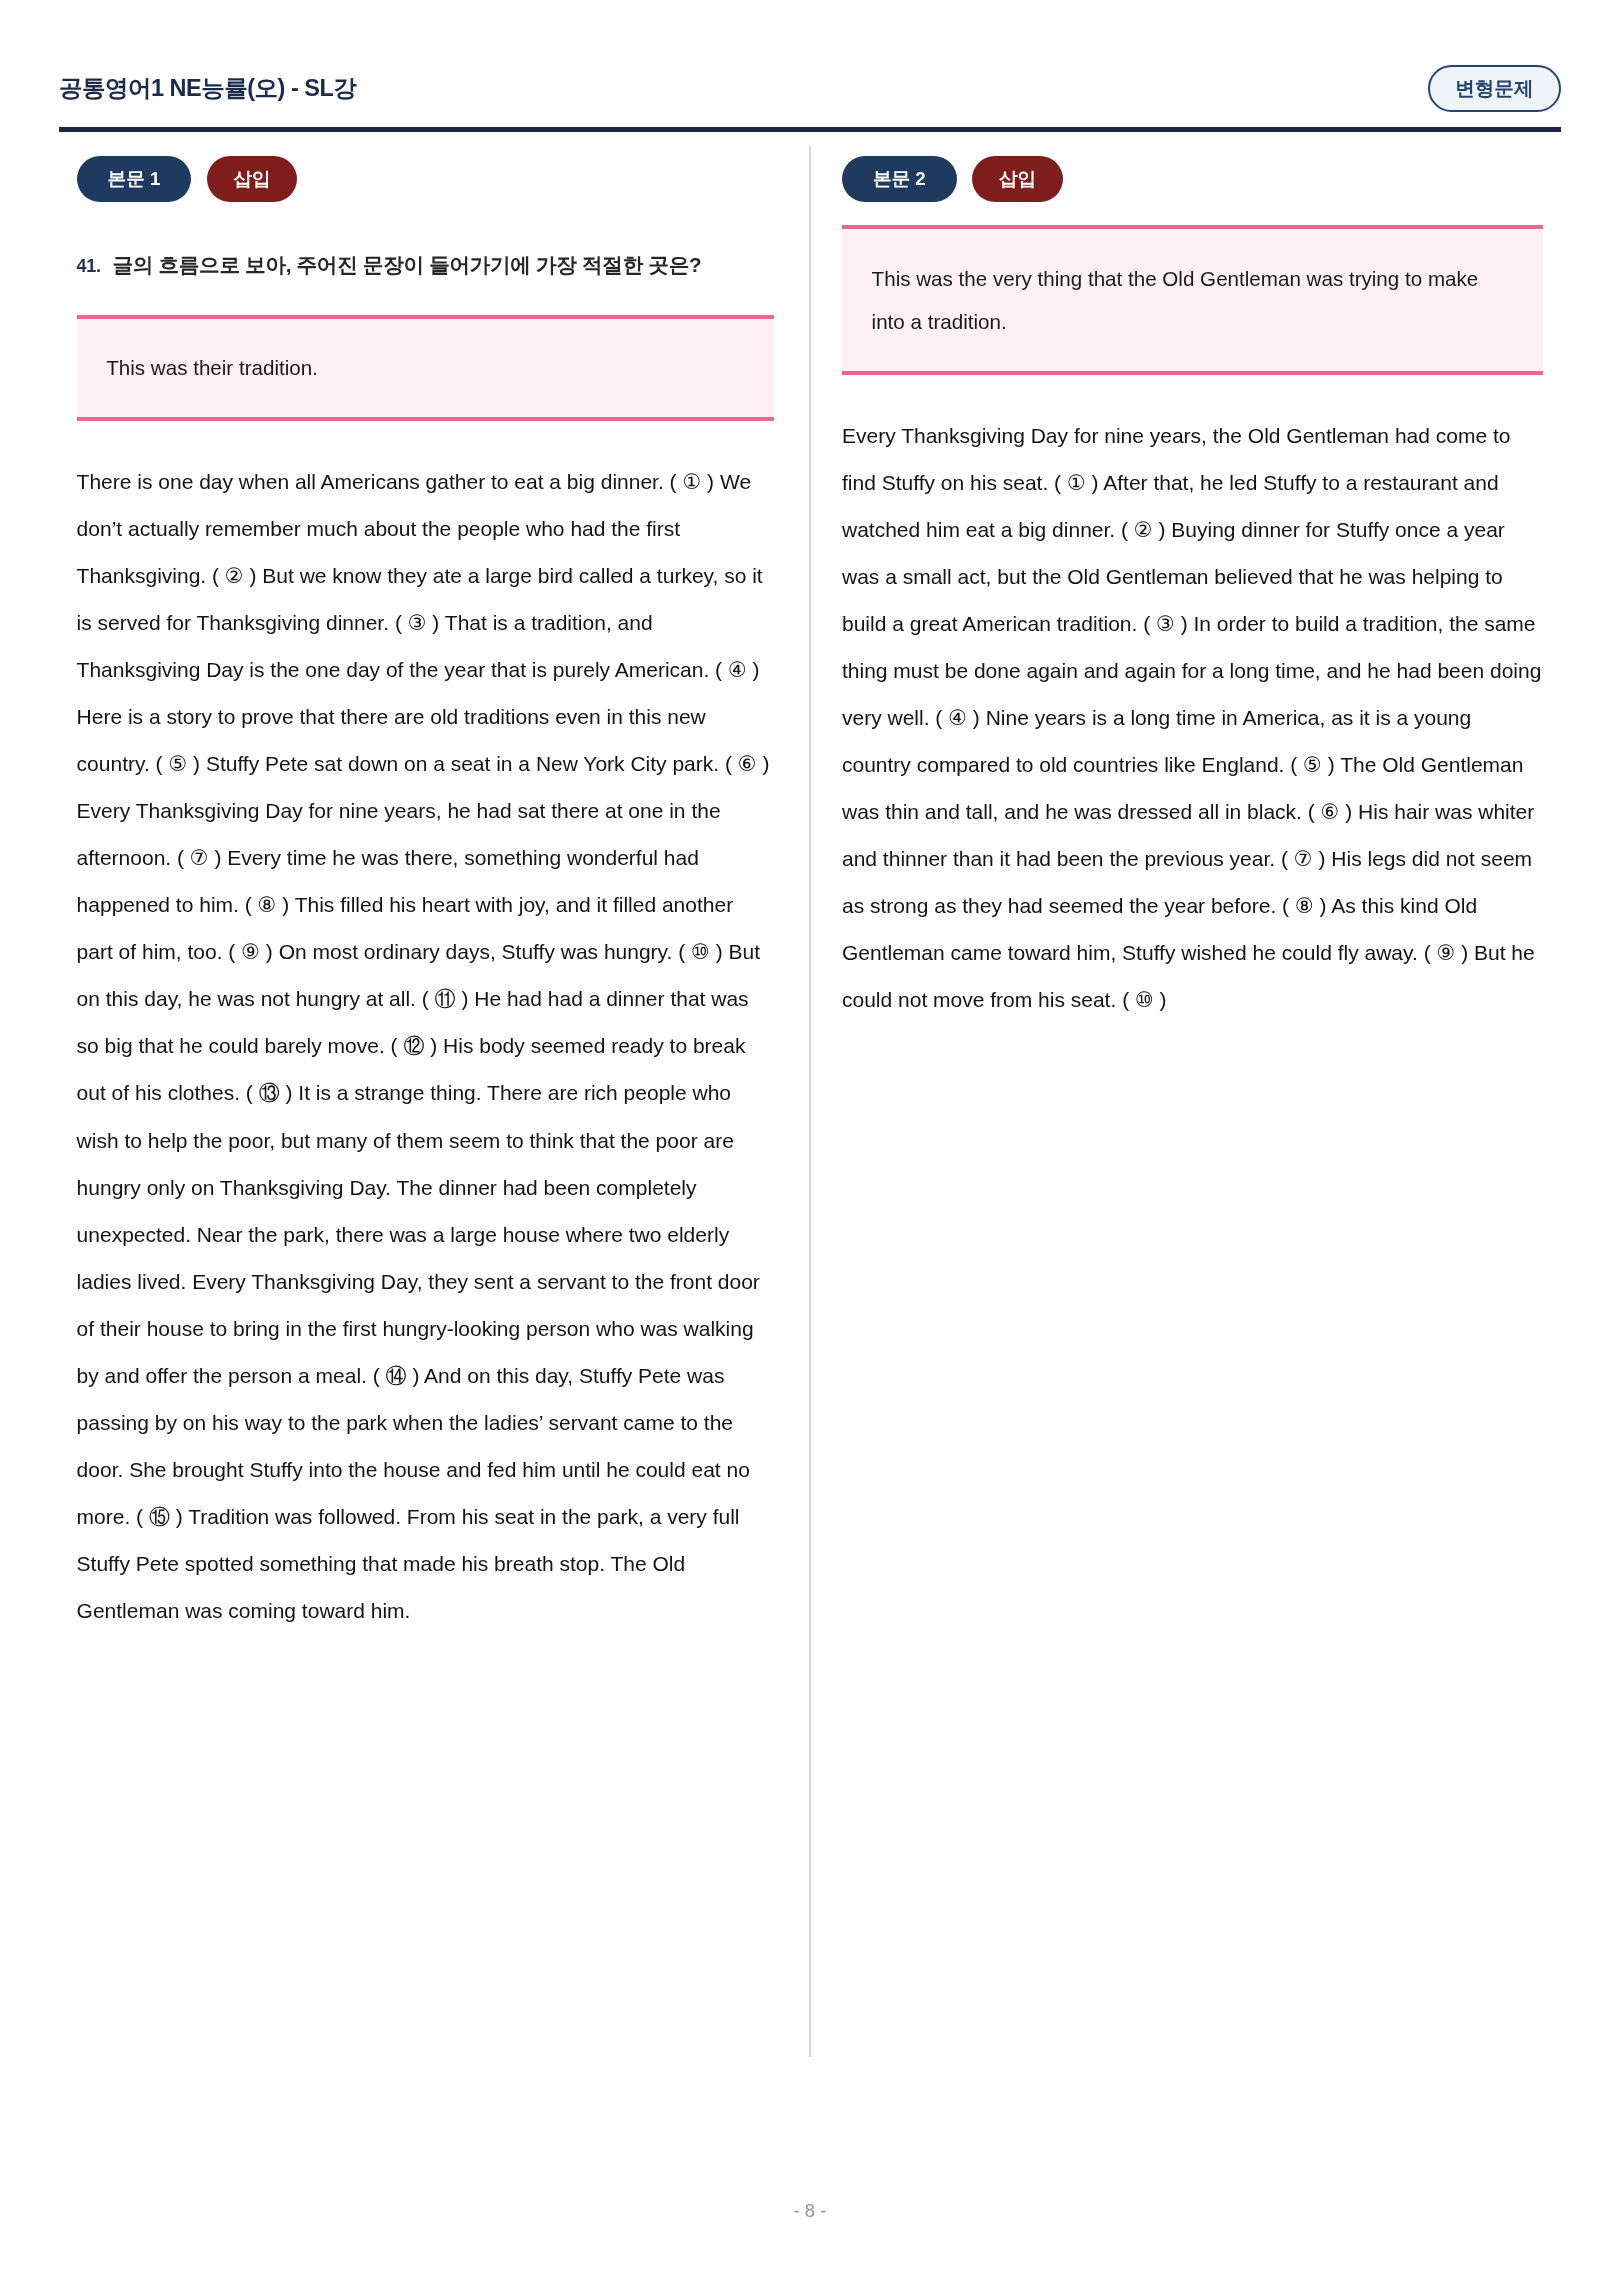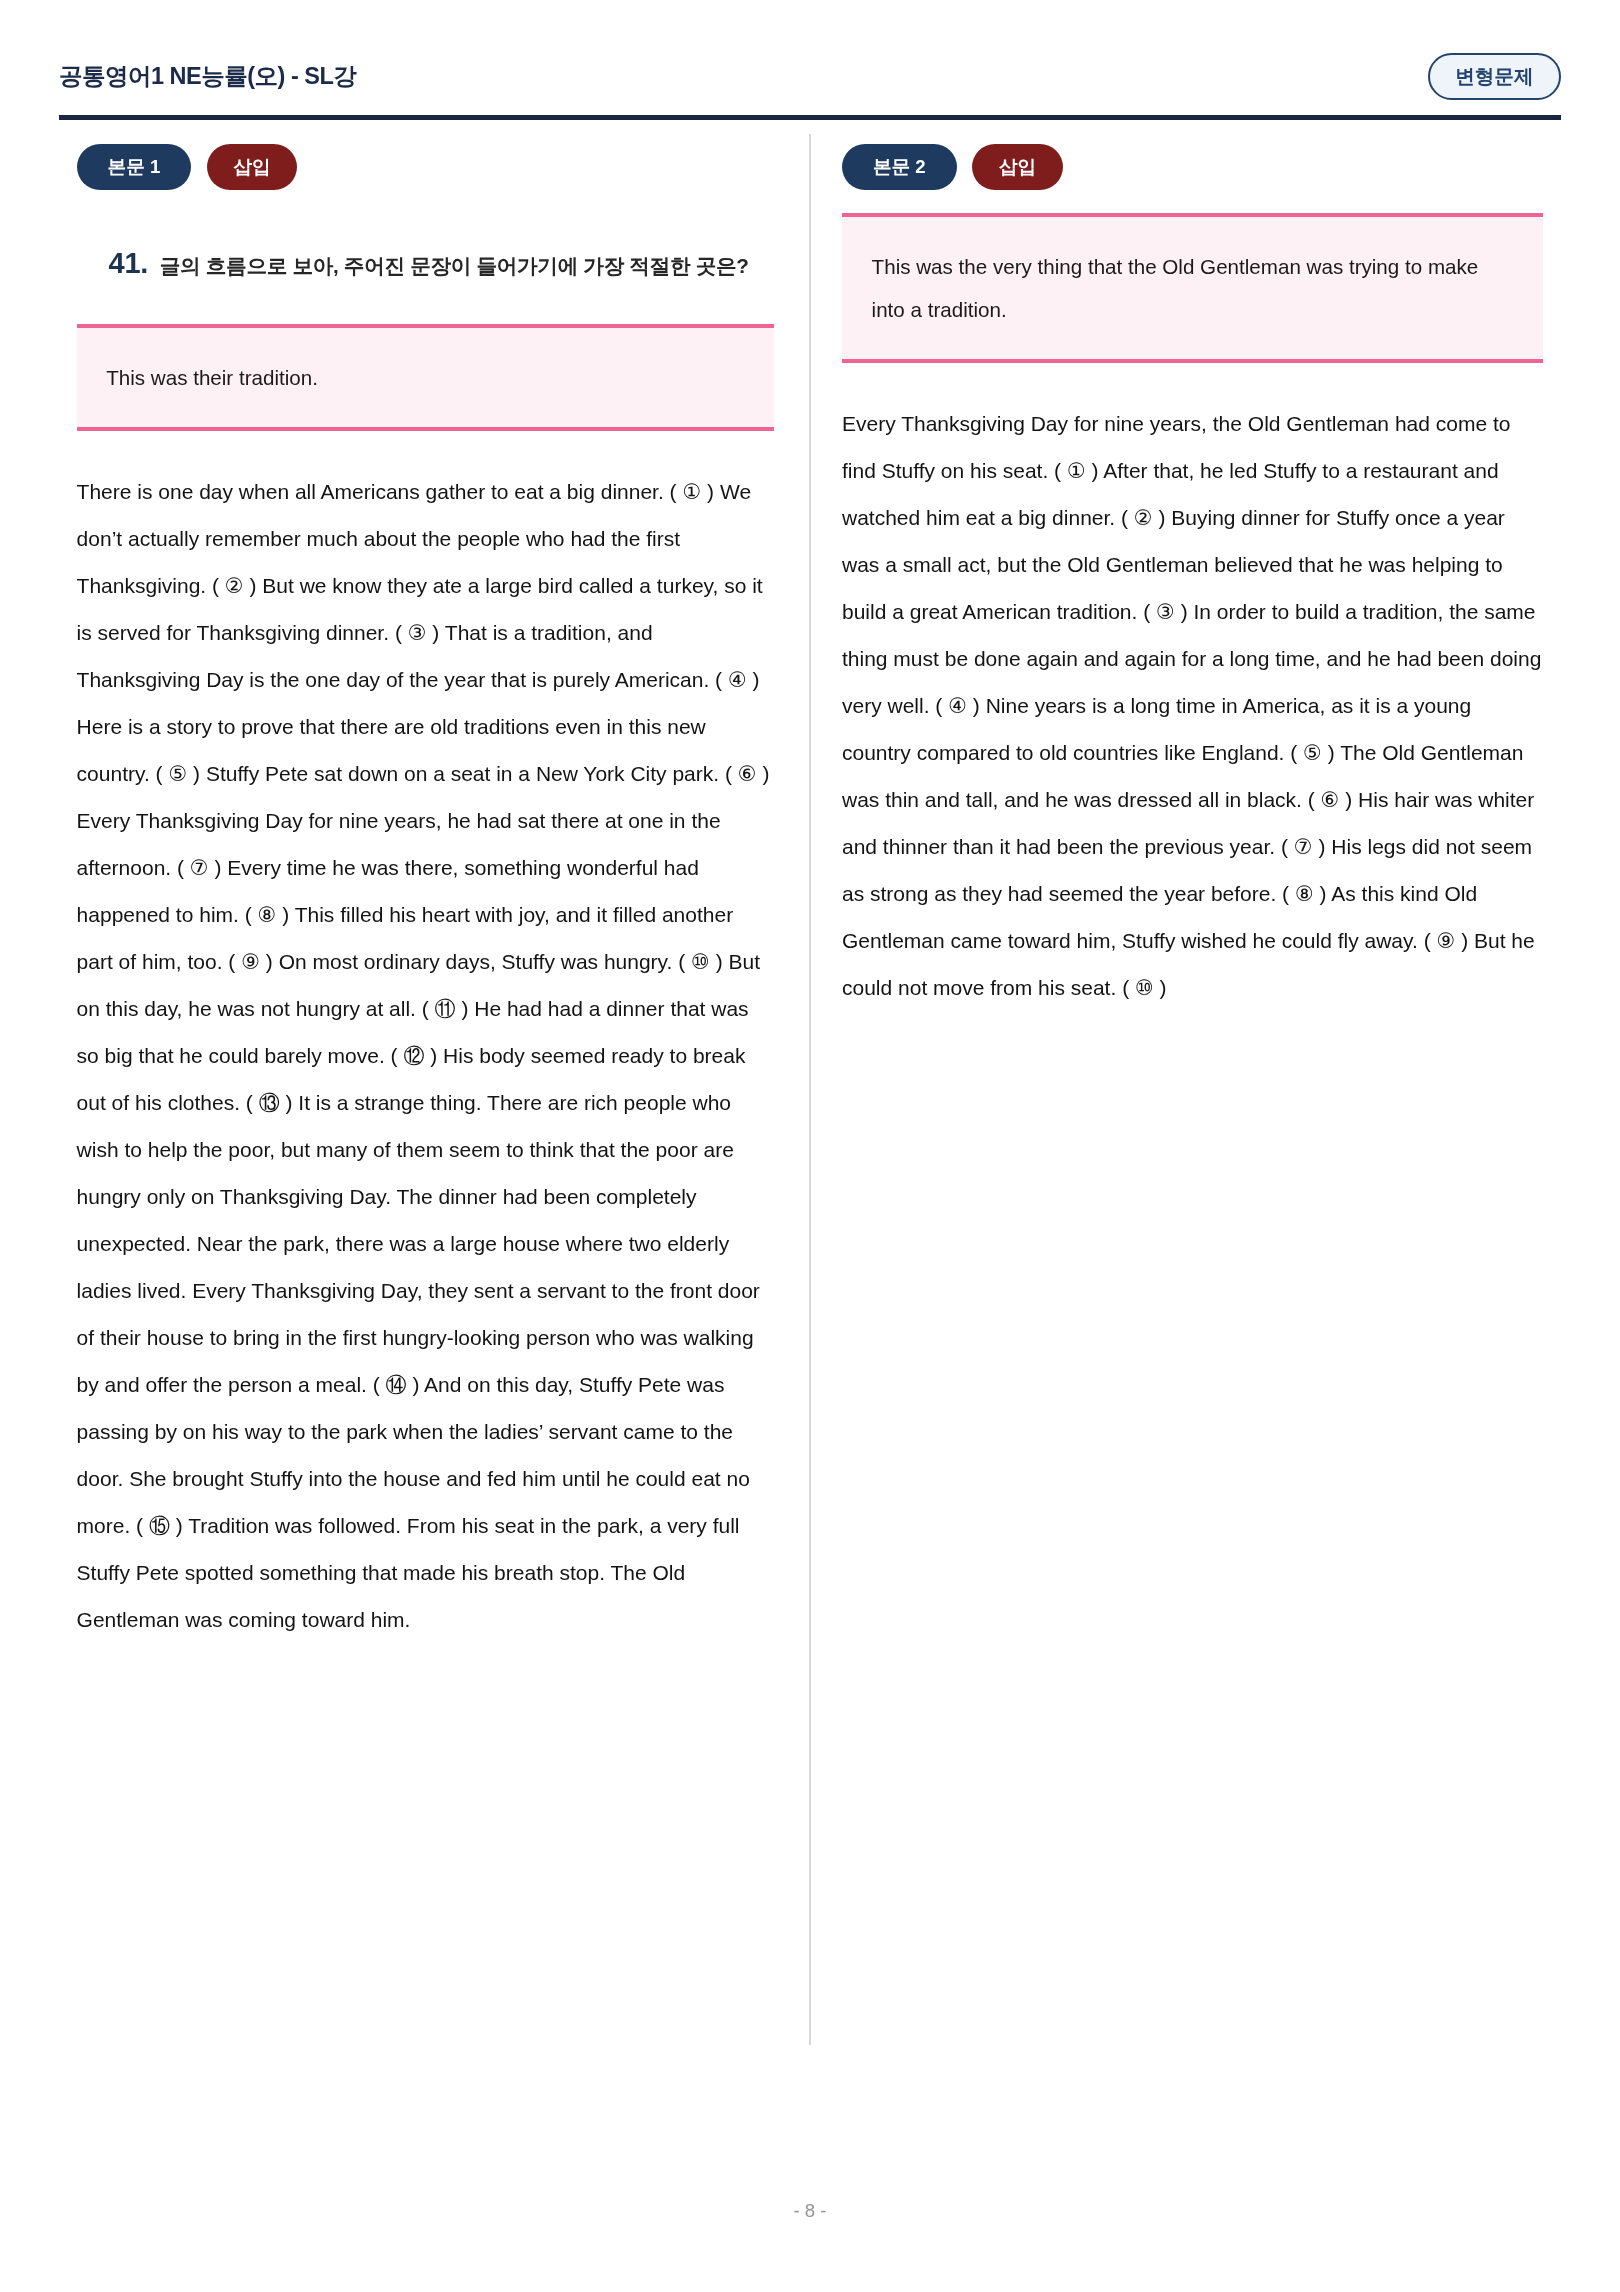--- a/index.html
+++ b/index.html
@@ -3,21 +3,21 @@
 <meta charset="utf-8">
 <style>
   html, body { margin:0; padding:0; }
   body {
     width:1620px; height:2293px;
     background:#ffffff;
     font-family:"Liberation Sans", "DejaVu Sans", sans-serif;
     position:relative;
     color:#141414;
   }
-  .page { position:absolute; inset:0; padding:0 59px; box-sizing:border-box; }
+  .page { position:absolute; inset:0; padding:12px 59px; box-sizing:border-box; }
 
   
   .hdr { margin-top:53px; display:flex; align-items:center; justify-content:space-between; }
   .hdr-title { font-size:23.5px; font-weight:bold; color:#1c2b4a; letter-spacing:-0.5px; }
   .hdr-badge {
     border:2.5px solid #24436e; background:#eff4fb; color:#24436e;
     font-weight:bold; font-size:19.6px; padding:7.8px 25.5px; border-radius:25.5px;
   }
   .hdr-rule { margin-top:15.7px; height:4.9px; background:#1b2740; }
 
@@ -33,21 +33,21 @@
   .badge {
     display:inline-flex; align-items:center; justify-content:center;
     height:46px; border-radius:979px; color:#ffffff; font-weight:bold;
     font-size:18.6px; box-sizing:border-box;
   }
   .badge-navy { background:#1e3a5f; padding:0 31px; }
   .badge-pink { background:#7f1d1d; padding:0 26.5px; }
 
   
   .q-title { margin:37px 0 0 0; font-size:20.6px; line-height:2.55; font-weight:bold; color:#262626; letter-spacing:-0.3px; }
-  .q-num   { font-size:29px; color:#1e3353; margin-right:11.8px; font-weight:bold;margin-left:32px; }
+  .q-num   { font-size:18px; color:#1e3353; margin-right:11.8px; font-weight:bold; }
 
   
   .given-box {
     margin-top:23.5px;
     border-top:4.4px solid #ee6493;
     border-bottom:4.4px solid #ee6493;
     background:#fdf1f6;
     padding:19.6px 21.6px;
   }
   .given-text { margin:8px; font-size:20.6px; line-height:2.1; color:#1a1a1a; }

